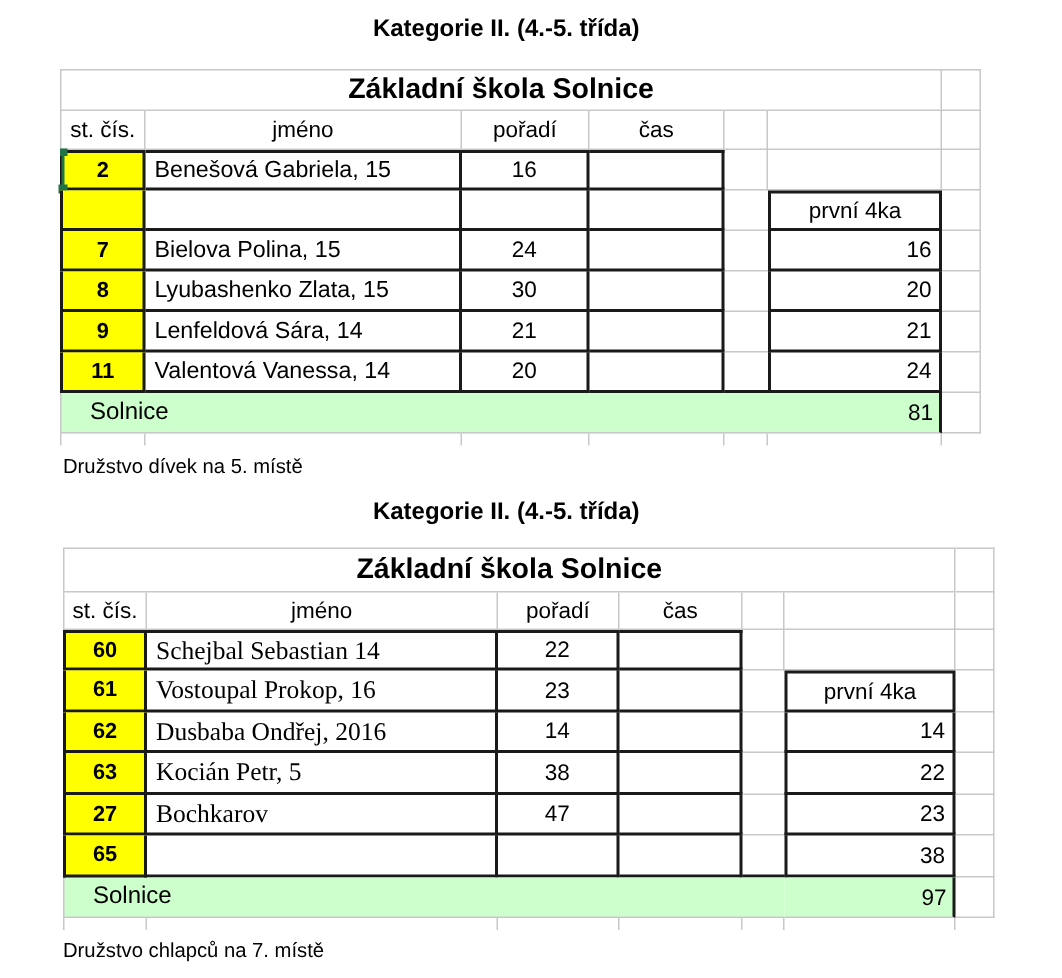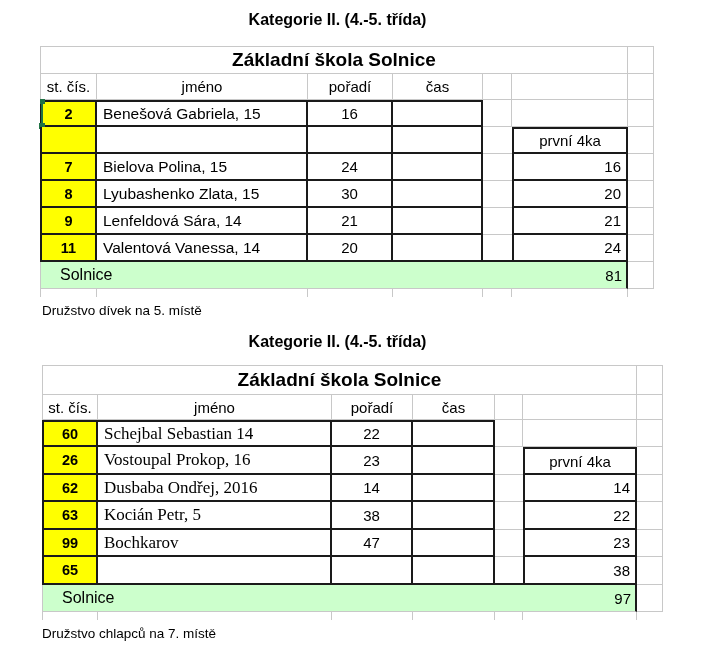--- a/index.html
+++ b/index.html
@@ -168,21 +168,21 @@
     <div class="c gh"></div>
 
     <div class="c d dl dt num">60</div>
     <div class="c d dt nm sname">Schejbal Sebastian 14</div>
     <div class="c d dt ctr">22</div>
     <div class="c d dt ctr"></div>
     <div class="c pl"></div>
     <div class="c pl"></div>
     <div class="c gh"></div>
 
-    <div class="c d dl num">26</div>
+    <div class="c d dl num">61</div>
     <div class="c d nm sname">Vostoupal Prokop, 16</div>
     <div class="c d ctr">23</div>
     <div class="c d ctr"></div>
     <div class="c gap"></div>
     <div class="c box boxtop ctr">první 4ka</div>
     <div class="c gh"></div>
 
     <div class="c d dl num">62</div>
     <div class="c d nm sname">Dusbaba Ondřej, 2016</div>
     <div class="c d ctr">14</div>
@@ -192,21 +192,21 @@
     <div class="c gh"></div>
 
     <div class="c d dl num">63</div>
     <div class="c d nm sname">Kocián Petr, 5</div>
     <div class="c d ctr">38</div>
     <div class="c d ctr"></div>
     <div class="c gap"></div>
     <div class="c box rgt">22</div>
     <div class="c gh"></div>
 
-    <div class="c d dl num">99</div>
+    <div class="c d dl num">27</div>
     <div class="c d nm sname">Bochkarov</div>
     <div class="c d ctr">47</div>
     <div class="c d ctr"></div>
     <div class="c gap"></div>
     <div class="c box rgt">23</div>
     <div class="c gh"></div>
 
     <div class="c d dl num">65</div>
     <div class="c d nm sname"></div>
     <div class="c d ctr"></div>

